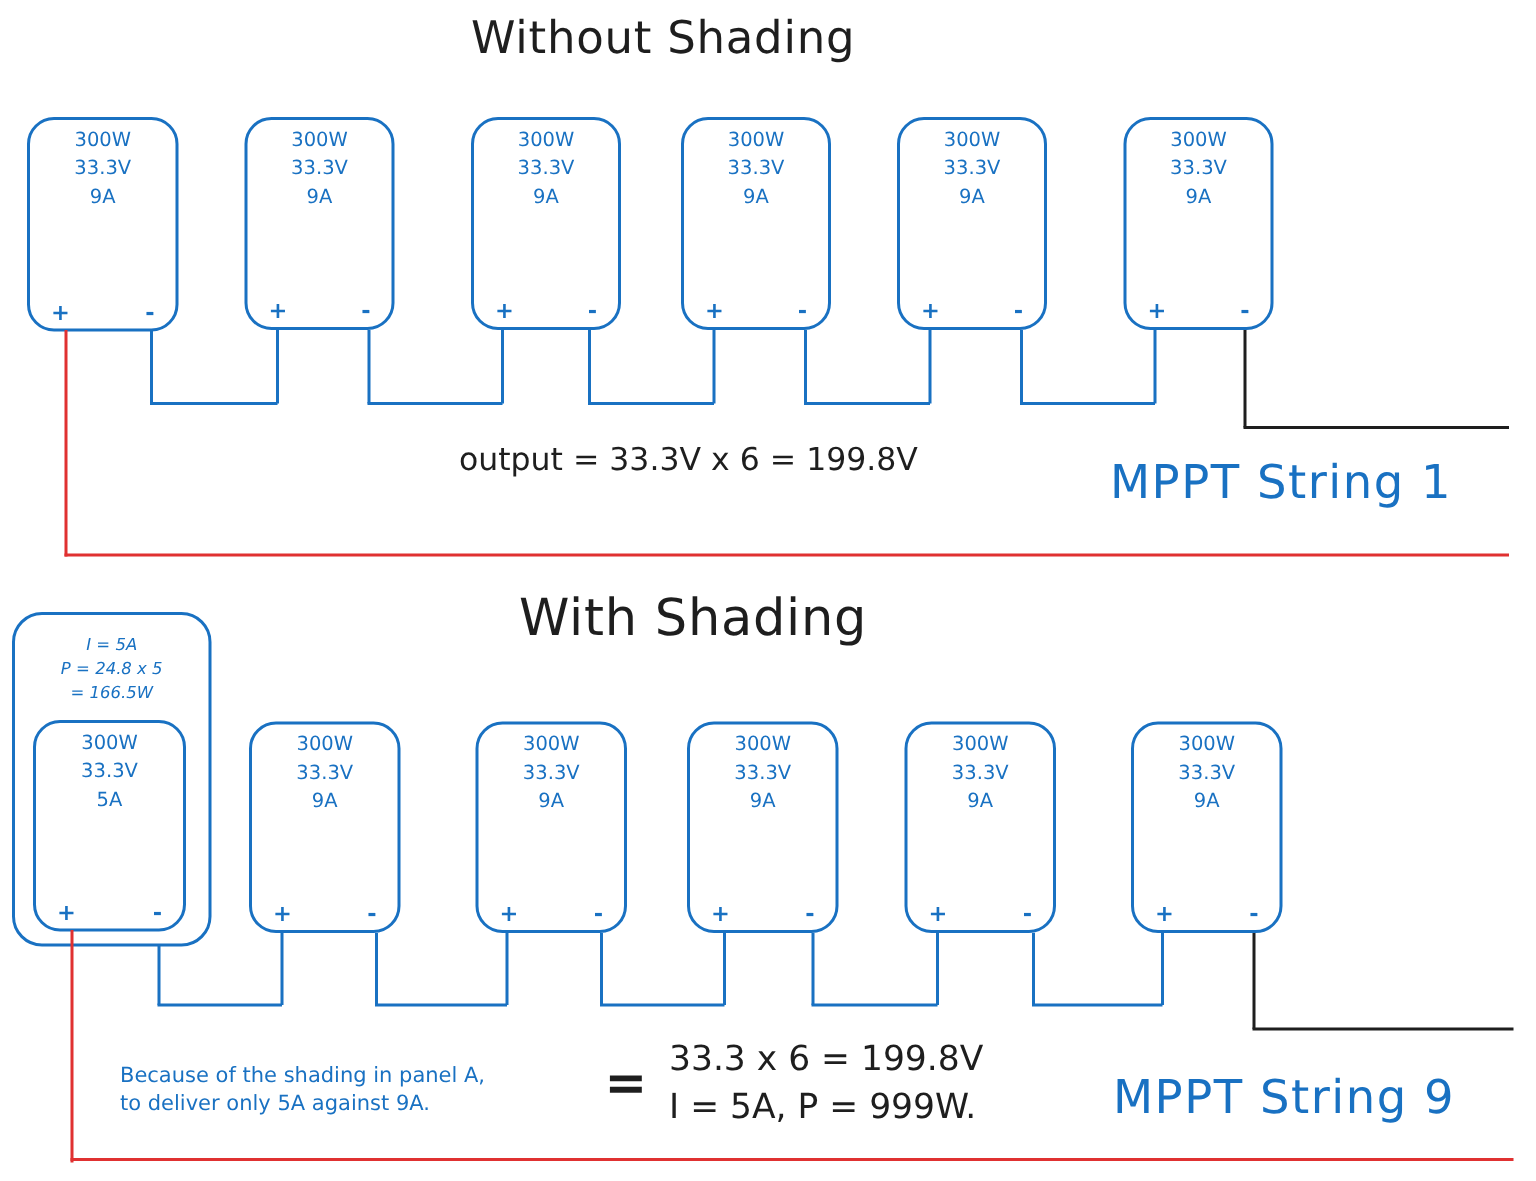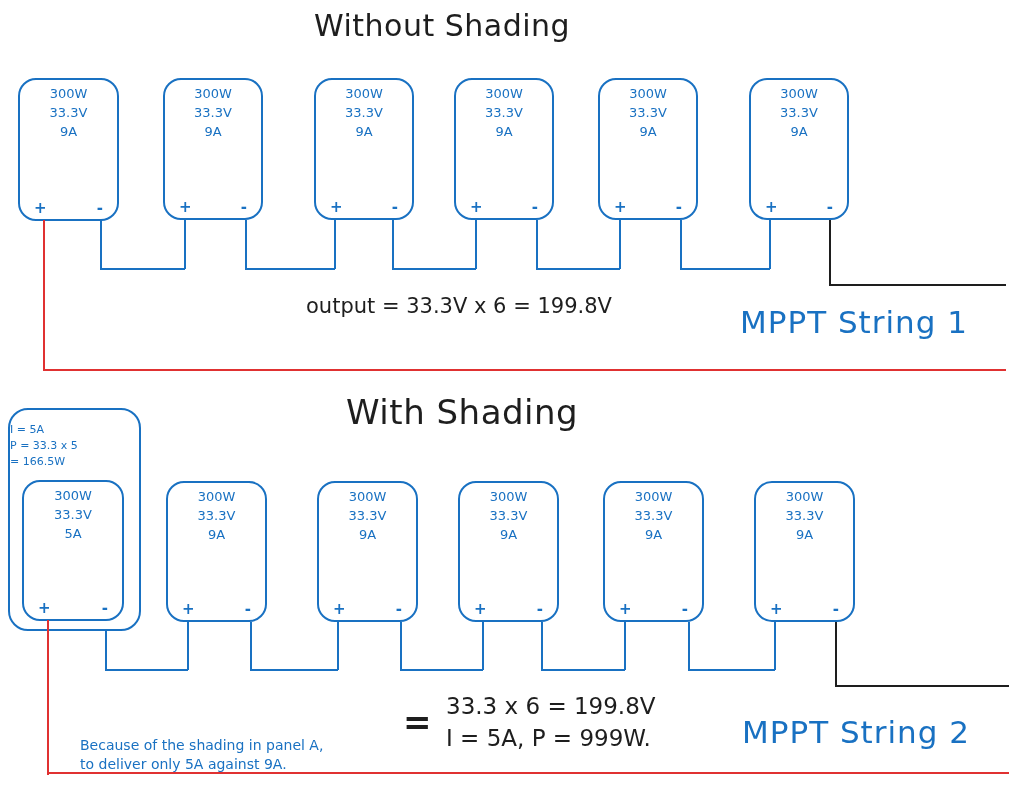--- a/index.html
+++ b/index.html
@@ -13,21 +13,21 @@
   .wire{position:absolute;}
   .blue-v{border-left:2px solid #1971c2;}
   .blue-h{border-top:2px solid #1971c2;}
   .red-v{border-left:2px solid #e03131;}
   .red-h{border-top:2px solid #e03131;}
   .blk-v{border-left:2px solid #1e1e1e;}
   .blk-h{border-top:2px solid #1e1e1e;}
   .calc{position:absolute;color:#1e1e1e;font-size:21px;line-height:28px;}
   .mppt{position:absolute;color:#1971c2;font-size:31px;letter-spacing:1px;}
   .outer{position:absolute;border:2px solid #1971c2;border-radius:20px;box-sizing:border-box;}
-  .outer .note{position:absolute;top:12px;left:0;right:0;color:#1971c2;font-size:11px;line-height:16px;}
+  .outer .note{position:absolute;top:12px;left:0;right:0;text-align:center;color:#1971c2;font-size:11px;line-height:16px;font-style:italic;}
   .shade{position:absolute;background:#111;border-radius:50%;color:#fff;font-size:12px;display:flex;align-items:center;justify-content:center;}
   .explain{position:absolute;color:#1971c2;font-size:14px;line-height:19px;}
   .eq{position:absolute;color:#1e1e1e;font-size:34px;font-weight:bold;}
 </style>
 </head>
 <body>
 
 <div class="title" style="left:314px;top:8px;">Without Shading</div>
 
 <div class="panel" style="left:18px;top:78px;width:101px;height:143px;">
@@ -114,21 +114,21 @@
 <div class="calc" style="left:306px;top:292px;width:390px;">
   <div>output = 33.3V x 6 = 199.8V</div>
 </div>
 <div class="mppt" style="left:724px;top:304px;margin-left:16px;">MPPT String 1</div>
 
 <div class="title" style="left:346px;top:392px;font-size:34px;">With Shading</div>
 
 <div class="outer" style="left:8px;top:408px;width:133px;height:223px;">
   <div class="note">
     <div>I = 5A</div>
-    <div>P = 33.3 x 5</div>
+    <div>P = 24.8 x 5</div>
     <div>= 166.5W</div>
   </div>
 </div>
 
 <div class="panel" style="left:22px;top:480px;width:102px;height:141px;">
   <div class="specs">
     <div>300W</div>
     <div>33.3V</div>
     <div>5A</div>
   </div>
@@ -200,22 +200,22 @@
 <div class="wire blue-h" style="left:541px;top:669px;width:84px;"></div>
 <div class="wire blue-v" style="left:624px;top:622px;height:48px;"></div>
 
 <div class="wire blue-v" style="left:688px;top:622px;height:48px;"></div>
 <div class="wire blue-h" style="left:688px;top:669px;width:87px;"></div>
 <div class="wire blue-v" style="left:774px;top:622px;height:48px;"></div>
 
 <div class="wire blk-v" style="left:835px;top:622px;height:64px;"></div>
 <div class="wire blk-h" style="left:835px;top:685px;width:174px;"></div>
 
-<div class="explain" style="left:80px;top:736px;">
+<div class="explain" style="left:80px;top:708px;">
   <div>Because of the shading in panel A,</div>
   <div>to deliver only 5A against 9A.</div>
 </div>
 <div class="eq" style="left:403px;top:702px;">=</div>
 <div class="calc" style="left:446px;top:690px;text-align:left;font-size:23px;line-height:32px;">
   <div>33.3 x 6 = 199.8V</div>
   <div>I = 5A, P = 999W.</div>
 </div>
-<div class="mppt" style="left:742px;top:714px;">MPPT String 2</div>
+<div class="mppt" style="left:742px;top:714px;">MPPT String 9</div>
 
 </body></html>

